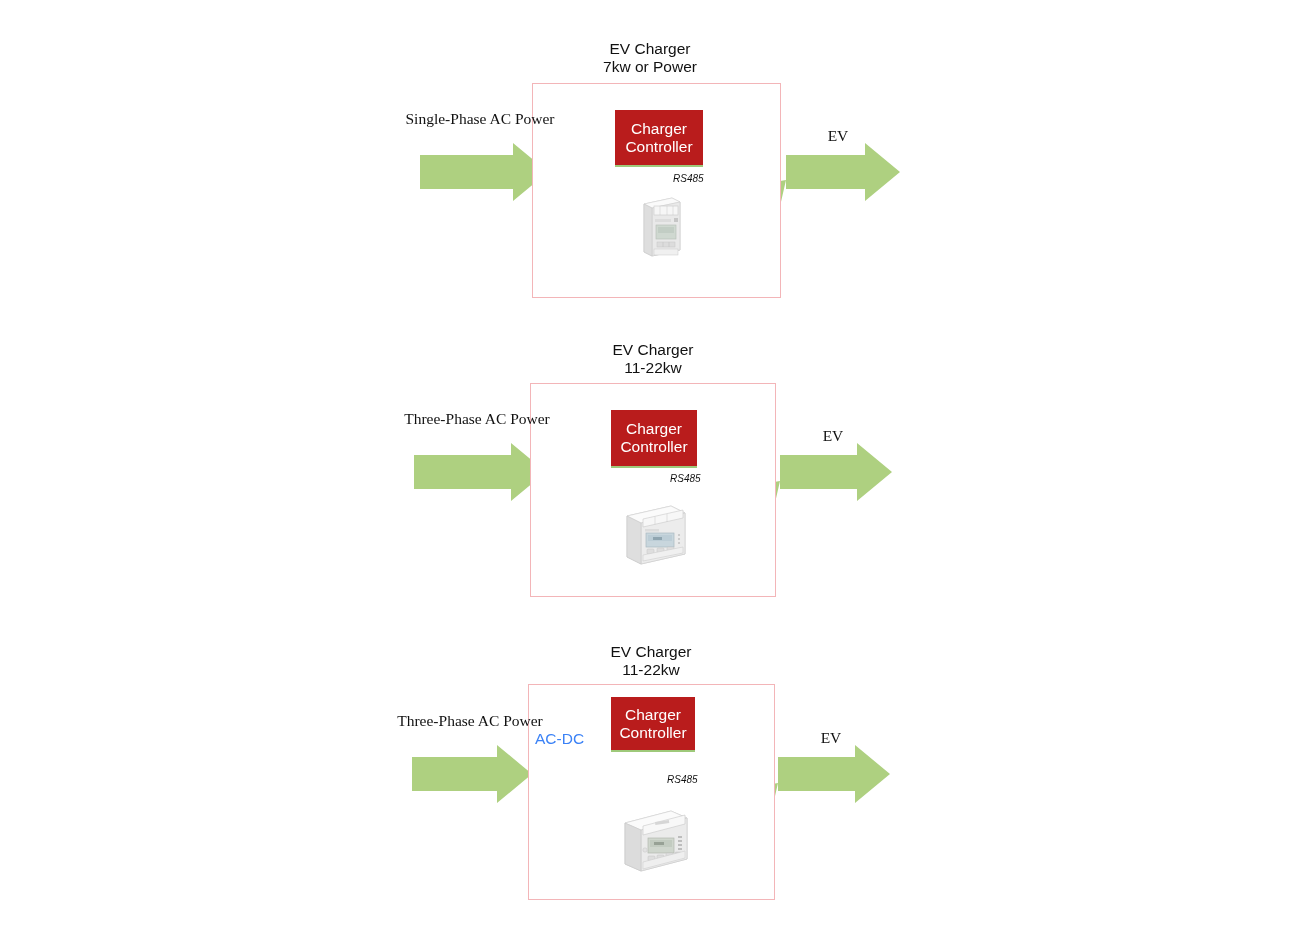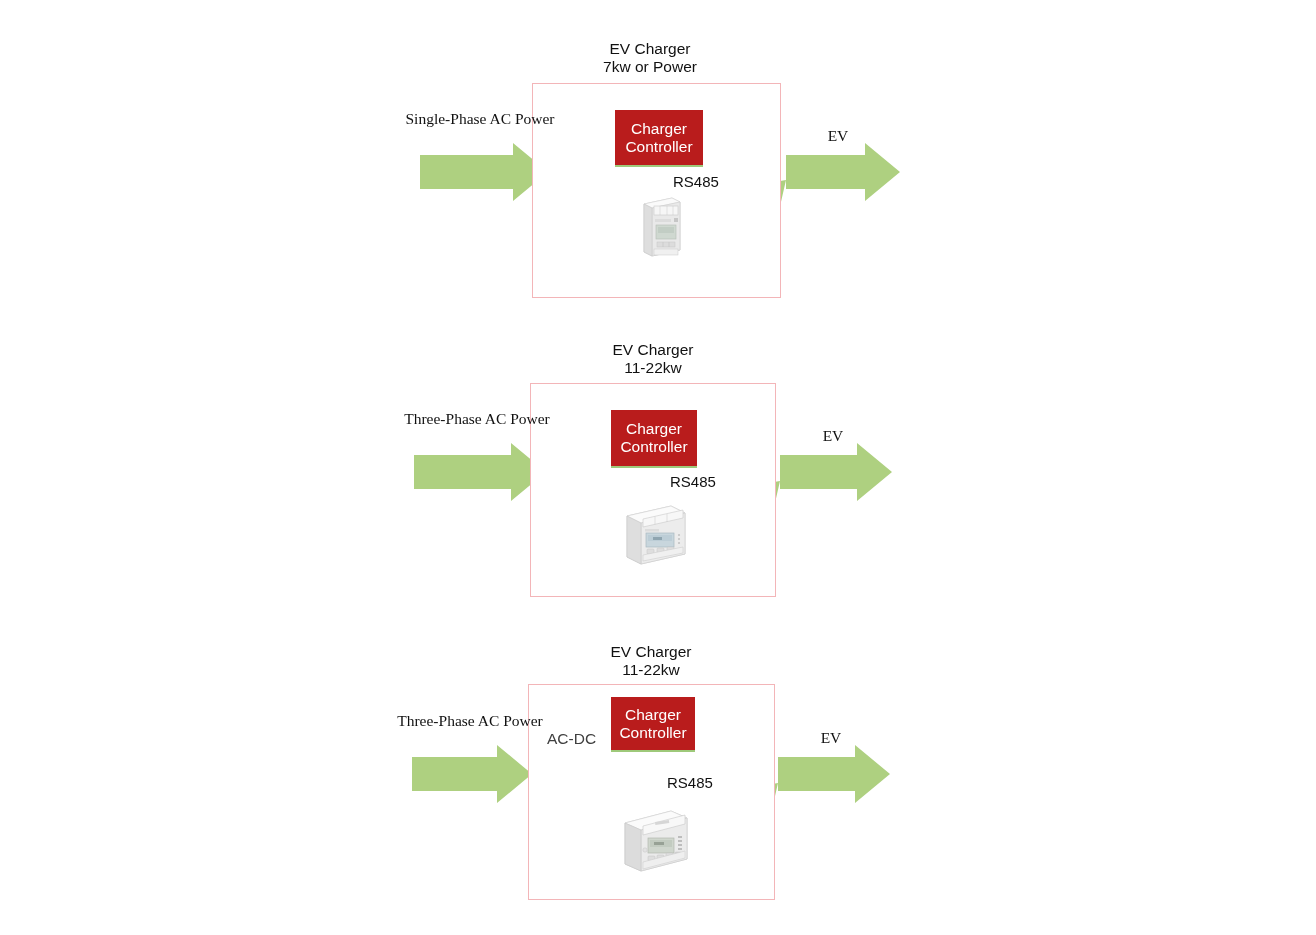--- a/index.html
+++ b/index.html
@@ -61,31 +61,31 @@
     align-items: center;
     justify-content: center;
     flex-direction: column;
     box-sizing: border-box;
     border-bottom: 2px solid #9ec97a;
   }
   .controller span { display: block; }
 
   .rs485-label {
     position: absolute;
-    font-size: 15px;
+    font-size: 10px;
     color: #111111;
     white-space: nowrap;
+    font-style: italic;
   }
 
   .acdc-label {
     position: absolute;
     font-size: 15.5px;
-    color: #404040;
+    color: #3b82f6;
     white-space: nowrap;
-    margin-left: 12px;
   }
 
   svg.layer {
     position: absolute;
     left: 0; top: 0;
     width: 1316px;
     height: 935px;
     overflow: visible;
     pointer-events: none;
   }

